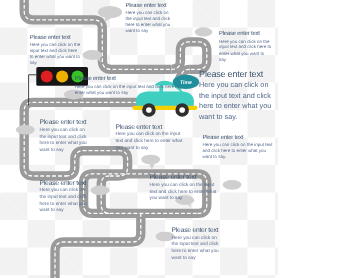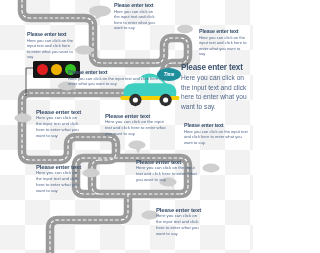--- a/index.html
+++ b/index.html
@@ -20,21 +20,21 @@
       linear-gradient(45deg,#f2f2f2 25%,transparent 25%,transparent 75%,#f2f2f2 75%);
     background-size:50px 50px;
     background-position:0 0, 25px 25px;
   }
 
   svg.layer{position:absolute;left:0;top:0;width:253px;height:253px;}
 
   
   .tblock{position:absolute;}
   .th{
-    color:#3e5470;font-weight:bold;letter-spacing:-.2px;
+    color:#3e5470;font-weight:normal;letter-spacing:-.2px;
     white-space:nowrap;
   }
   .tb{color:#52688a;}
 
   .sz-s .th{font-size:5.4px;line-height:6.6px;}
   .sz-s .tb{font-size:4.1px;line-height:5.6px;}
   .sz-m .th{font-size:6.1px;line-height:7.4px;}
   .sz-m .tb{font-size:4.3px;line-height:5.9px;}
   .sz-l .th{font-size:8.2px;line-height:10px;}
   .sz-l .tb{font-size:6.6px;line-height:9.6px;}

